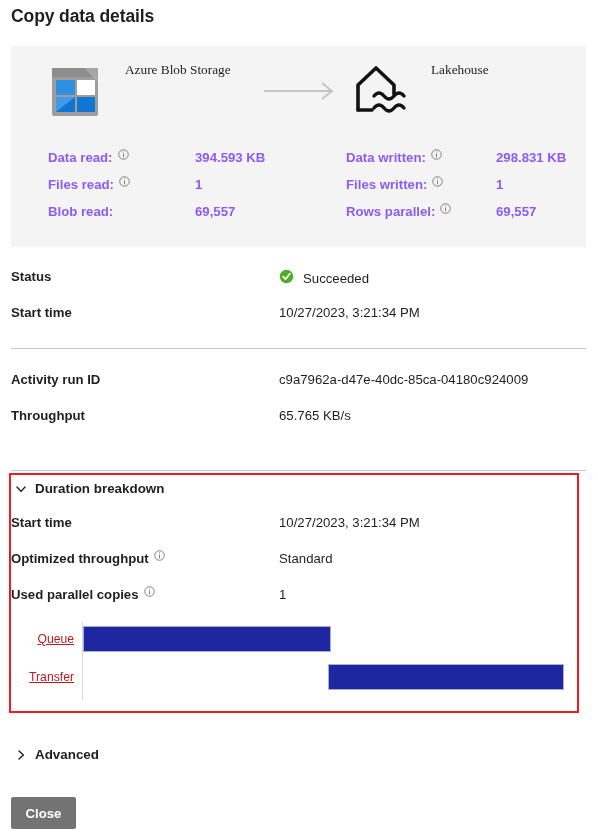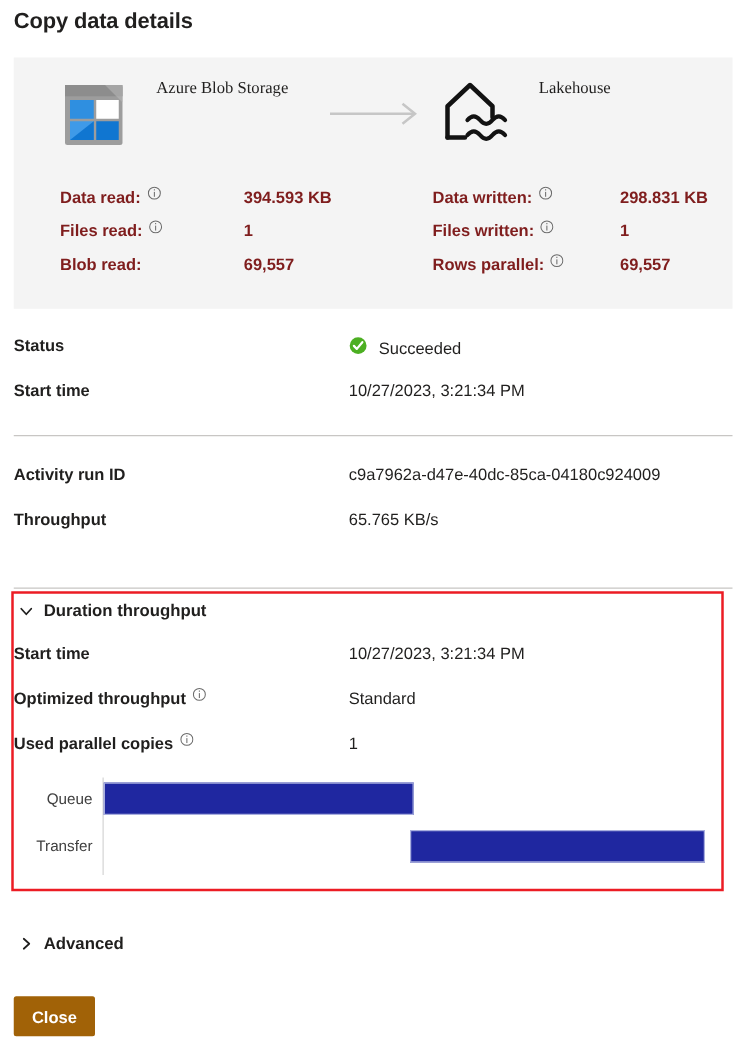--- a/index.html
+++ b/index.html
@@ -58,21 +58,21 @@
     position: absolute;
     left: 263px; top: 81px;
     width: 75px; height: 20px;
   }
 
   
   .metrics {
     position: absolute;
     top: 150px;
     font-size: 13.2px;
-    color: #7f1d1d;
+    color: #8b5cf6;
   }
   .metrics.left  { left: 48px; }
   .metrics.right { left: 346px; }
   .metric-row {
     display: flex;
     align-items: baseline;
     height: 27px;
     white-space: nowrap;
   }
   .metric-label {
@@ -165,37 +165,38 @@
     left: 68px; top: 2px;
     width: 1px; height: 78px;
     background: #d6d6d6;
   }
   .gantt-row { position: absolute; left: 0; width: 100%; height: 38px; }
   .gantt-rowlabel {
     position: absolute;
     left: 0; width: 60px;
     text-align: right;
     font-size: 12.2px;
-    color: #404040;
+    color: #b91c1c;
     line-height: 38px;
+    text-decoration: underline;
   }
   .gantt-bar {
     position: absolute;
     top: 6px;
     height: 26px;
     background: #1f27a0;
     border: 1px solid #a8aede;
   }
 
   
   .close-button {
     position: absolute;
     left: 11px; top: 797px;
     width: 65px; height: 32px;
-    background: #a16207;
+    background: #737373;
     color: #ffffff;
     border: none;
     border-radius: 2px;
     font-family: "Liberation Sans", sans-serif;
     font-size: 13.2px;
     font-weight: 600;
     cursor: pointer;
   }
 </style>
 </head>
@@ -353,21 +354,21 @@
   <div class="divider" style="top:470px"></div>
 
   <div class="red-box"></div>
 
   <div class="collapse-header" style="top:481px">
     <span class="chev">
       <svg viewBox="0 0 14 14" width="14" height="14">
         <polyline points="3,5 7,9.4 11,5" fill="none" stroke="#201f1e" stroke-width="1.4" stroke-linecap="round" stroke-linejoin="round"></polyline>
       </svg>
     </span>
-    <span class="collapse-label">Duration throughput</span>
+    <span class="collapse-label">Duration breakdown</span>
   </div>
 
   <div class="kv-row" style="top:515px">
     <span class="kv-key">Start time</span>
     <span class="kv-val">10/27/2023, 3:21:34 PM</span>
   </div>
 
   <div class="kv-row" style="top:551px">
     <span class="kv-key">
       <span>Optimized throughput</span>

